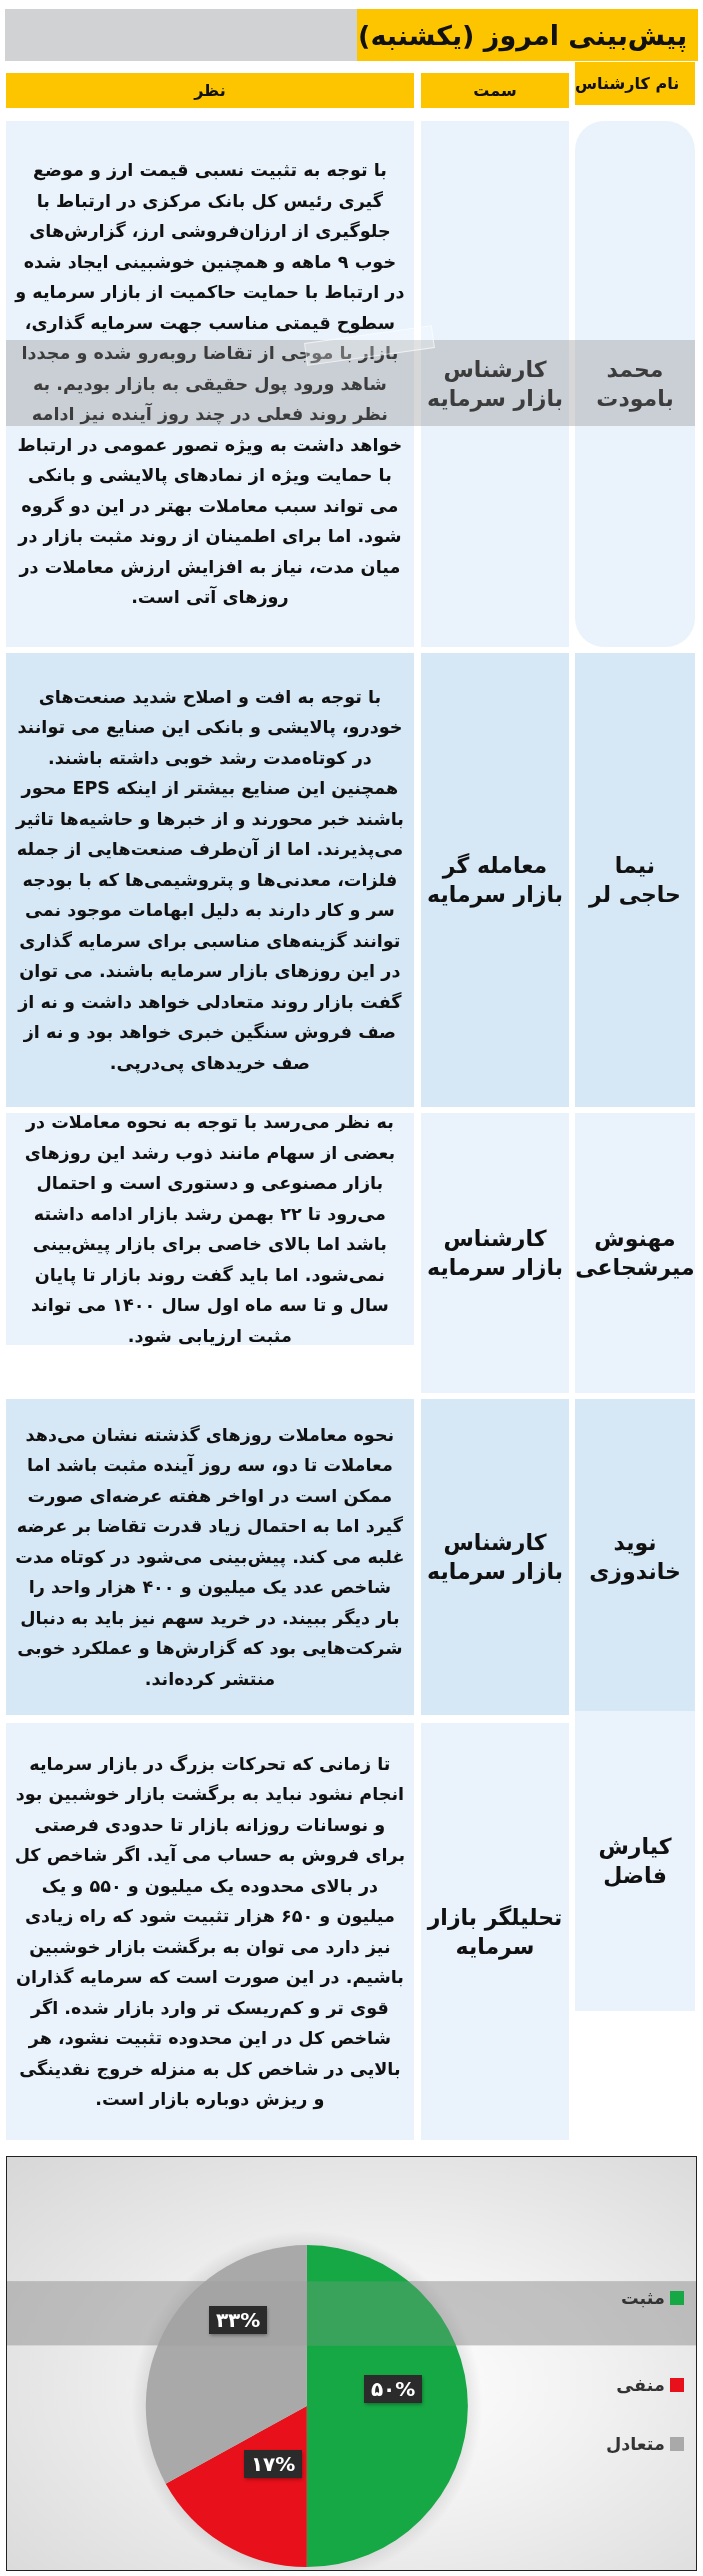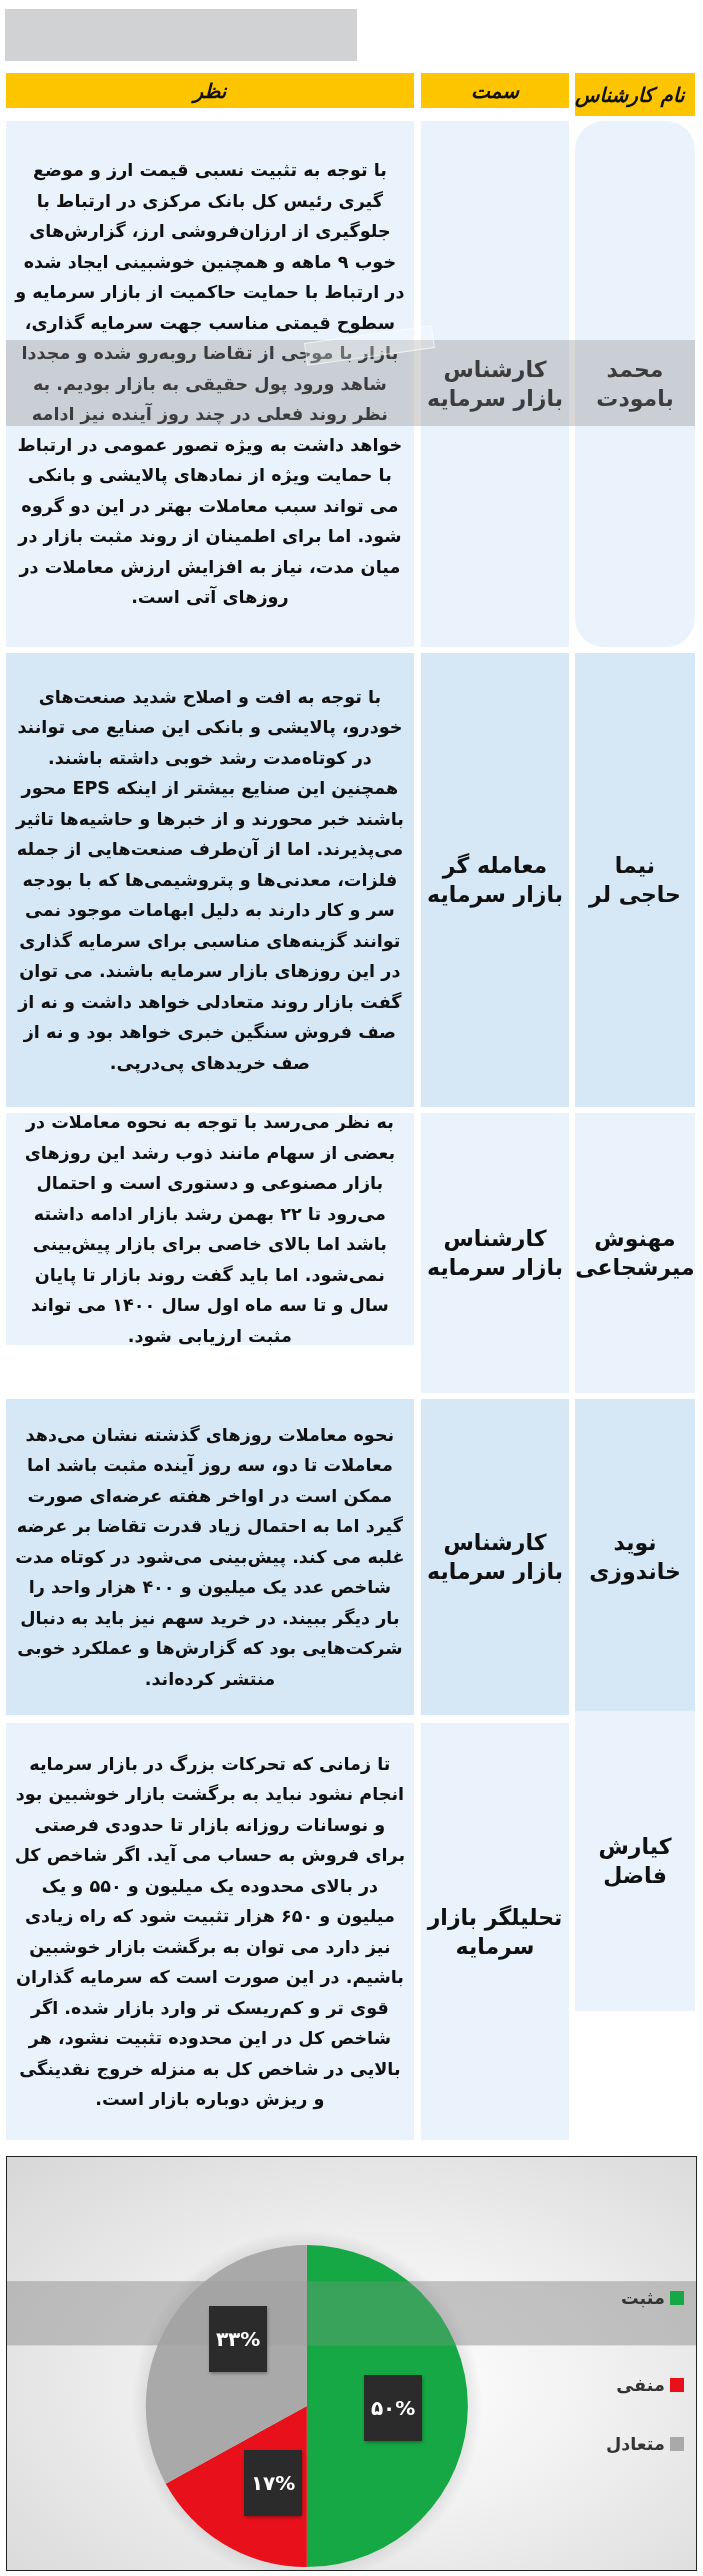--- a/index.html
+++ b/index.html
@@ -7,53 +7,56 @@
   body { position: relative; font-family: "DejaVu Sans", sans-serif; color: #111; }
 
   
   .title-bar { position: absolute; left: 4.7px; top: 9.4px; width: 693px; height: 52px; display: flex; direction: ltr; }
   .title-gray { flex: 0 0 352px; background: #d1d2d4; }
   .title-yellow { flex: 1; background: #fdc400; display: flex; align-items: center; justify-content: flex-end; padding-right: 10.5px; }
   .title-yellow span { font-size: 27px; font-weight: bold; direction: rtl; color: #111; letter-spacing: -0.6px; }
 
   
   .cell { position: absolute; direction: rtl; display: flex; align-items: center; justify-content: center; text-align: center; }
-  .hdr { background: #fdc400; font-weight: bold; font-size: 20px; color: #111; font-style: italic; }
+  .hdr { background: #fdc400; font-weight: bold; font-size: 16px; color: #111; }
   .col-name  { left: 575px; width: 120px; }
   .col-role  { left: 421px; width: 148px; }
   .col-op    { left: 5.9px;  width: 408px; }
   .row-light { background: #eaf3fc; }
   .row-dark  { background: #d6e7f6; }
   .txt-side { font-size: 22px; font-weight: bold; line-height: 29px; padding: 0 5.9px; }
   .txt-op { font-size: 17.6px; font-weight: bold; line-height: 30.5px; padding: 0 8.2px; text-align: center; text-align-last: center; }
 
   
   .wm-band { position: absolute; left: 5.9px; top: 340px; width: 689px; height: 86px; background: rgba(140,140,140,0.35); pointer-events: none; }
   .wm-tag { position: absolute; left: 305px; top: 334px; width: 129px; height: 23.4px; border: 1.2px solid rgba(255,255,255,0.6); background: rgba(255,255,255,0.25); pointer-events: none; transform: rotate(-8deg); }
 
   
   .chart-frame { position: absolute; left: 5.9px; top: 2156px; width: 691px; height: 415px; border: 1.2px solid #222; overflow: hidden;
     background: radial-gradient(ellipse at 55% 55%, #ffffff 0%, #f1f1f1 40%, #d7d7d7 100%); }
   .chart-title { position: absolute; left: 0; width: 100%; top: 13px; text-align: center; direction: rtl; font-size: 26px; font-weight: bold; color: #333; }
   .chart-band { position: absolute; left: 0; top: 124px; width: 100%; height: 64px; background: rgba(150,150,150,0.35); }
   .pie-svg { position: absolute; left: 0; top: 0; }
-  .pie-label { position: absolute; background: #2b2b2b; color: #fff; font-weight: bold; font-size: 20px; padding: 21px 7px; direction: ltr; box-shadow: 1.2px 1.8px 3.5px rgba(0,0,0,0.4); }
+  .pie-label { position: absolute; background: #2b2b2b; color: #fff; font-weight: bold; font-size: 20px; padding: 2px 7px; direction: ltr; box-shadow: 1.2px 1.8px 3.5px rgba(0,0,0,0.4); }
   .legend { position: absolute; left: 599px; top: 127px; direction: rtl; }
   .legend-item { display: flex; align-items: center; gap: 4.7px; height: 28px; margin-bottom: 0; font-size: 17.6px; font-weight: bold; color: #333; }
   .legend-item + .legend-item { margin-top: 3.5px; }
   .swatch { width: 14px; height: 14px; display: inline-block; }
 </style>
 </head>
 <body>
 
 <div class="title-bar">
   <div class="title-gray"></div>
+  <div class="title-yellow">
+    <span>پیش‌بینی امروز (یکشنبه)</span>
+  </div>
 </div>
 
-<div class="cell hdr col-name" style="top:73px;height:43px;justify-content:flex-end;">نام کارشناس</div>
+<div class="cell hdr col-name" style="top:62px;height:43px;justify-content:flex-end;">نام کارشناس</div>
 <div class="cell hdr col-role" style="top:73px;height:35px;">سمت</div>
 <div class="cell hdr col-op" style="top:73px;height:35px;">نظر</div>
 
 <div class="cell row-light col-name txt-side" style="top:121px;height:526px;border-radius:29px;">محمد بامودت</div>
 <div class="cell row-light col-role txt-side" style="top:121px;height:526px;">کارشناس بازار سرمایه</div>
 <div class="cell row-light col-op txt-op" style="top:121px;height:526px;">با توجه به تثبیت نسبی قیمت ارز و موضع گیری رئیس کل بانک مرکزی در ارتباط با جلوگیری از ارزان‌فروشی ارز، گزارش‌های خوب ۹ ماهه و همچنین خوشبینی ایجاد شده در ارتباط با حمایت حاکمیت از بازار سرمایه و سطوح قیمتی مناسب جهت سرمایه گذاری، بازار با موجی از تقاضا روبه‌رو شده و مجددا شاهد ورود پول حقیقی به بازار بودیم. به نظر روند فعلی در چند روز آینده نیز ادامه خواهد داشت به ویژه تصور عمومی در ارتباط با حمایت ویژه از نمادهای پالایشی و بانکی می تواند سبب معاملات بهتر در این دو گروه شود. اما برای اطمینان از روند مثبت بازار در میان مدت، نیاز به افزایش ارزش معاملات در روزهای آتی است.</div>
 
 <div class="cell row-dark col-name txt-side" style="top:653px;height:454px;">نیما حاجی لر</div>
 <div class="cell row-dark col-role txt-side" style="top:653px;height:454px;">معامله گر بازار سرمایه</div>
 <div class="cell row-dark col-op txt-op" style="top:653px;height:454px;">با توجه به افت و اصلاح شدید صنعت‌های خودرو، پالایشی و بانکی این صنایع می توانند در کوتاه‌مدت رشد خوبی داشته باشند. همچنین این صنایع بیشتر از اینکه EPS محور باشند خبر محورند و از خبرها و حاشیه‌ها تاثیر می‌پذیرند. اما از آن‌طرف صنعت‌هایی از جمله فلزات، معدنی‌ها و پتروشیمی‌ها که با بودجه سر و کار دارند به دلیل ابهامات موجود نمی توانند گزینه‌های مناسبی برای سرمایه گذاری در این روزهای بازار سرمایه باشند. می توان گفت بازار روند متعادلی خواهد داشت و نه از صف فروش سنگین خبری خواهد بود و نه از صف خریدهای پی‌درپی.</div>

